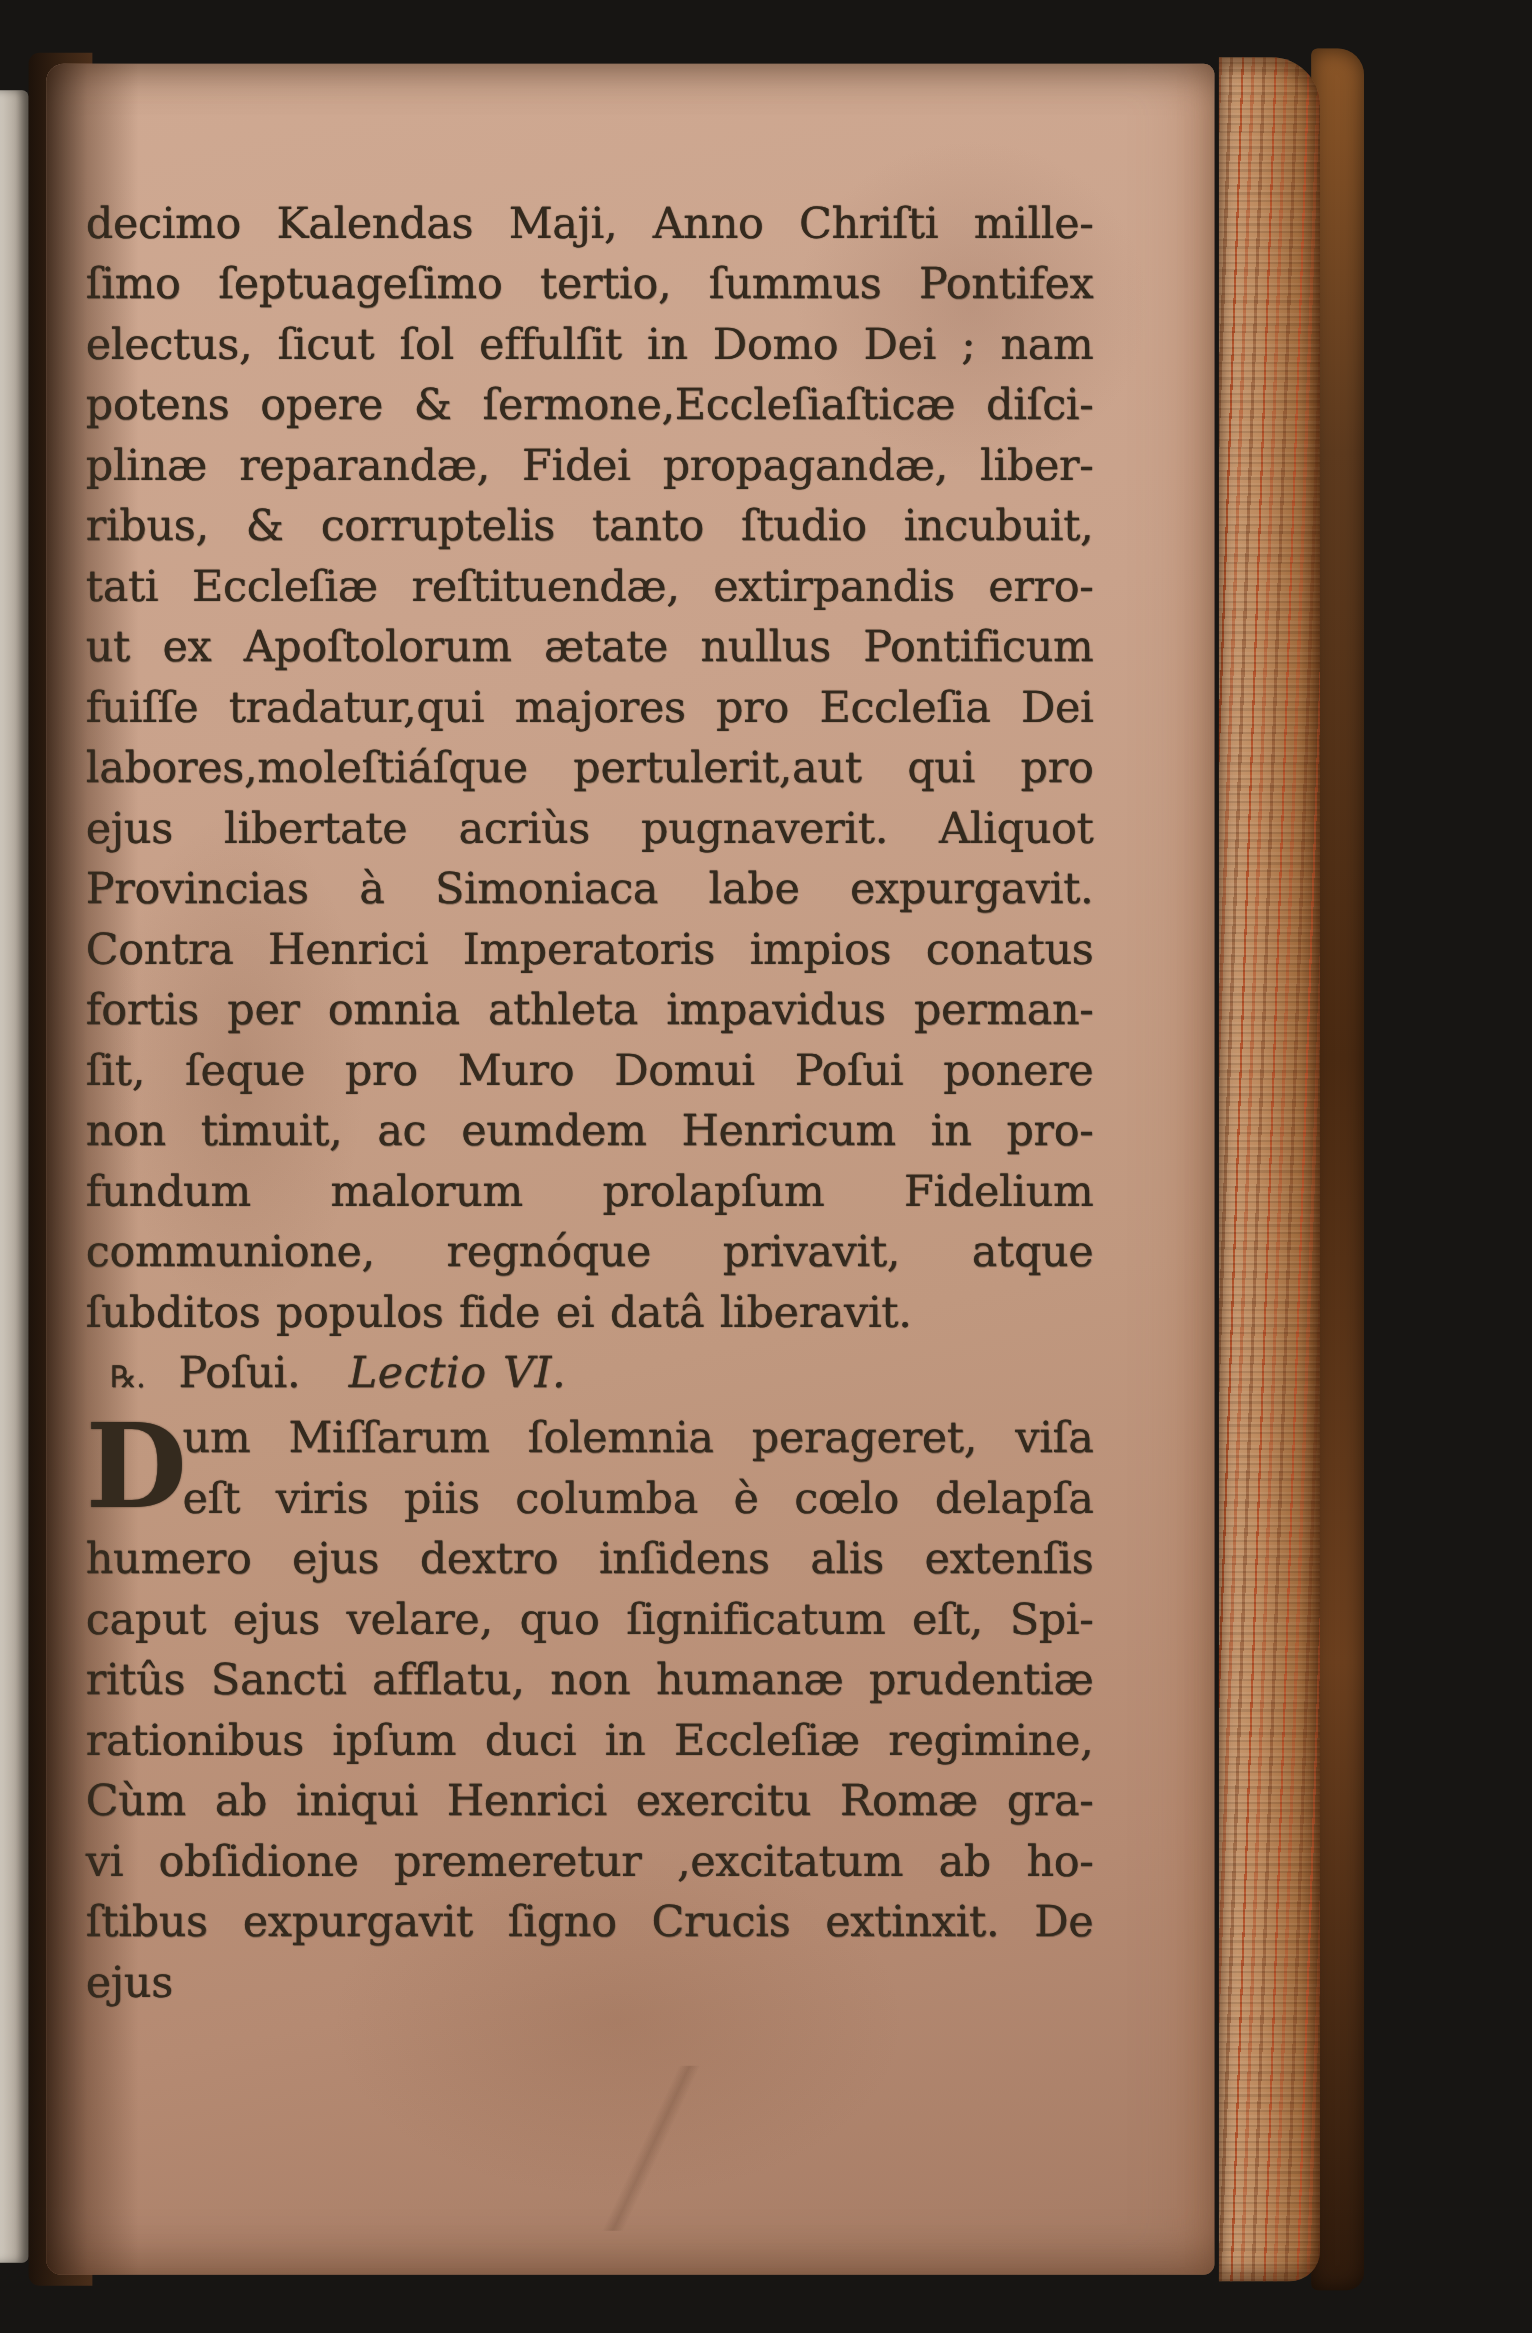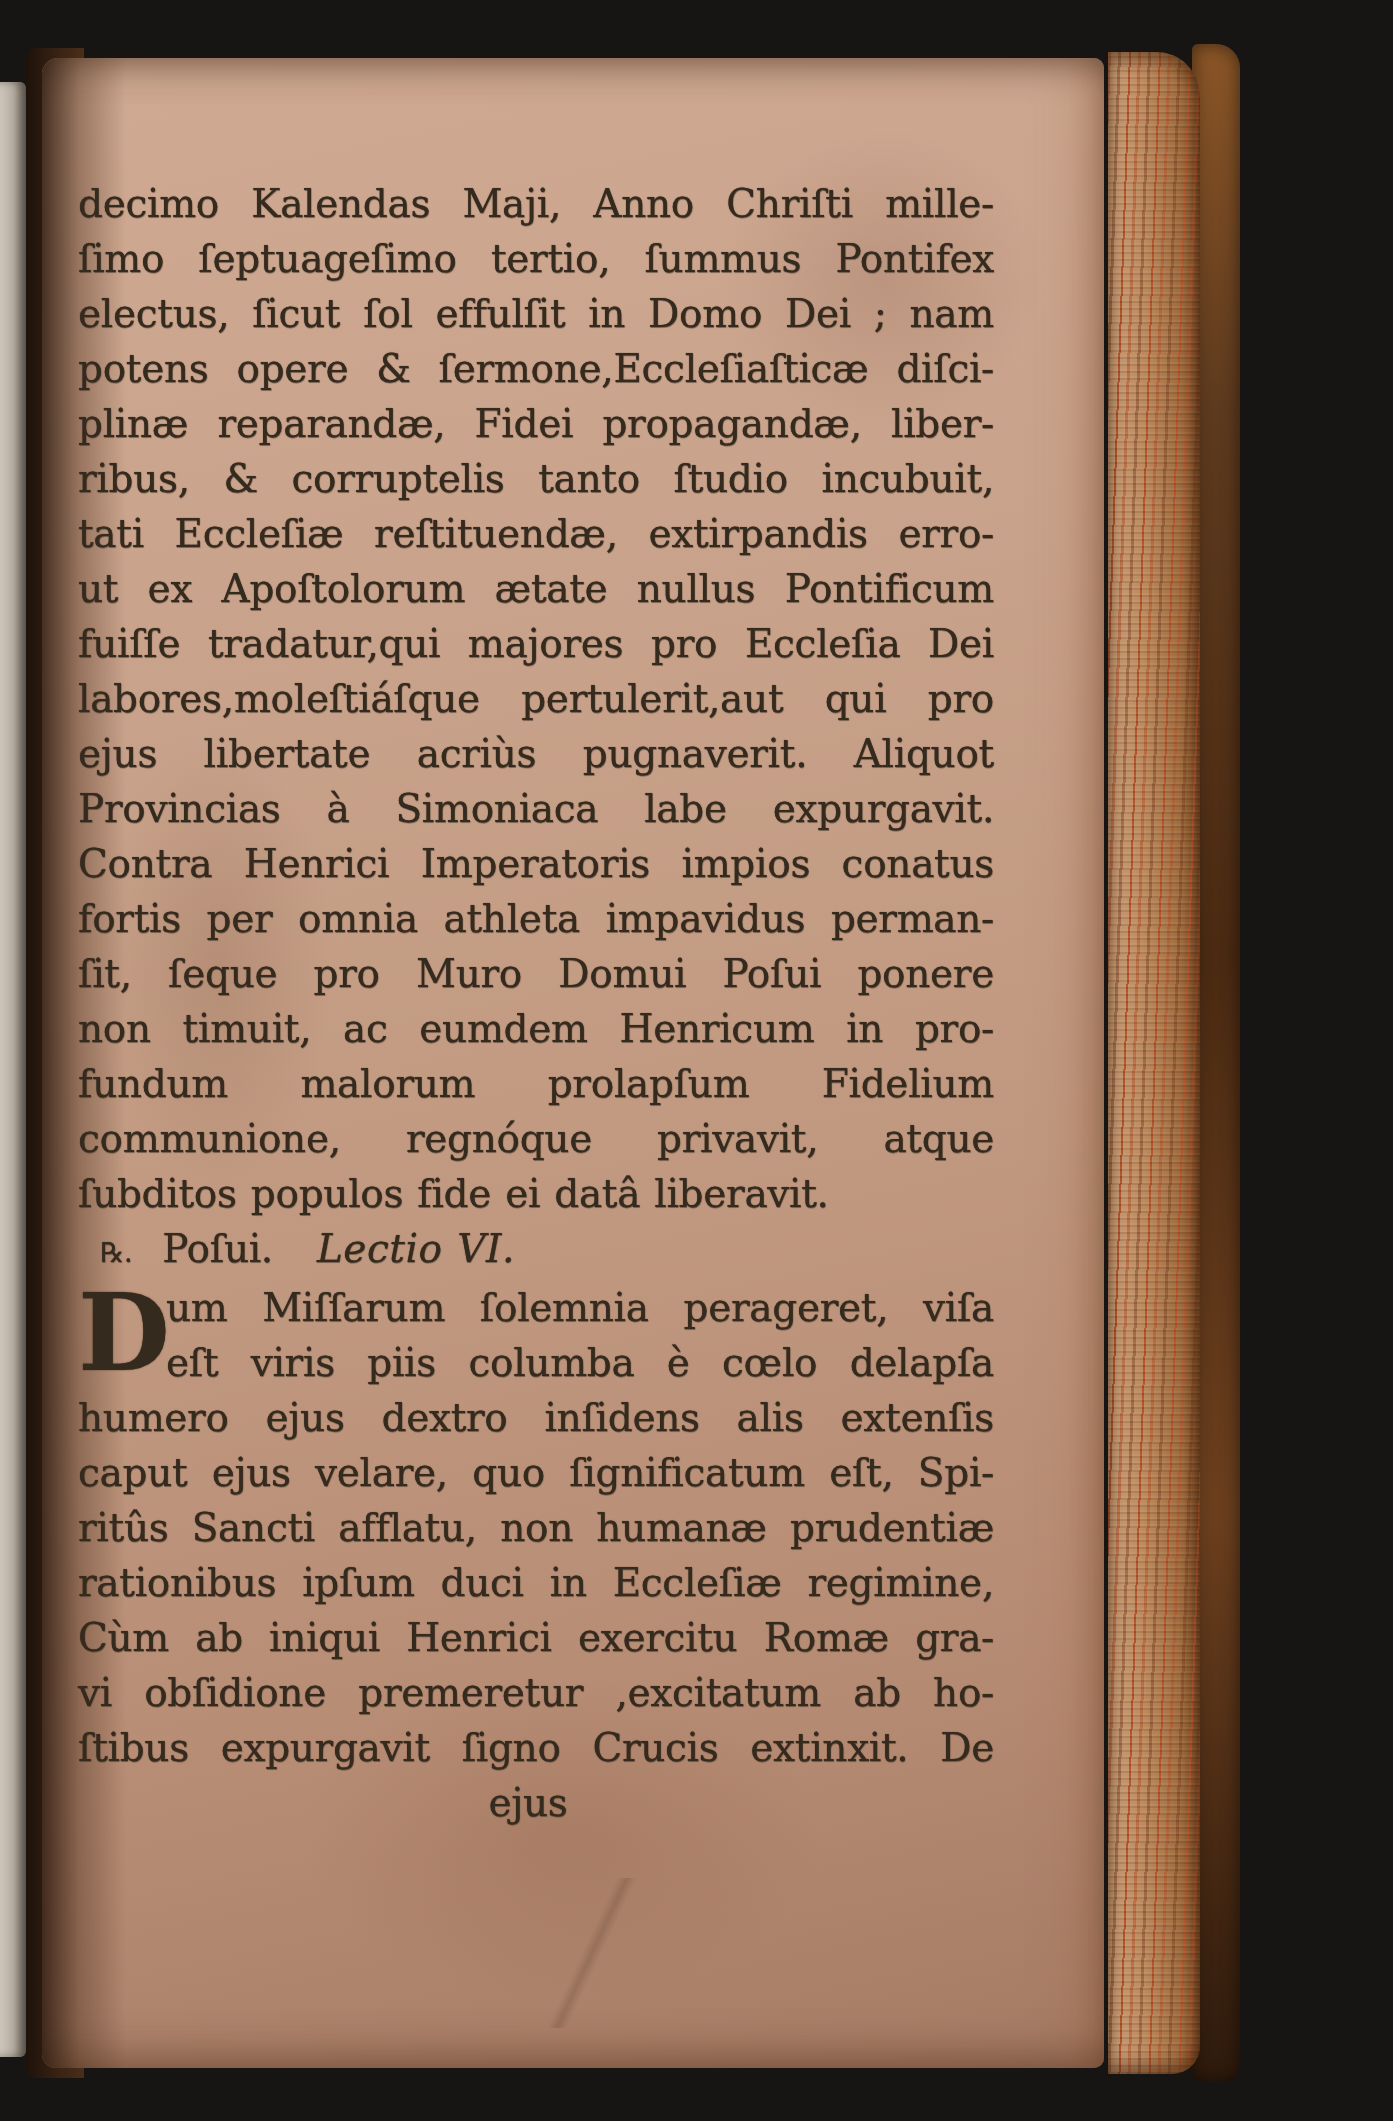--- a/index.html
+++ b/index.html
@@ -98,21 +98,21 @@
   .lectio { font-style: italic; margin-left: 44px; letter-spacing: 0.5px; }
 
   .dropcap-block { position: relative; min-height: 110px; }
   .dropcap {
     position: absolute; left: 0; top: 4px; width: 84px;
     font-size: 106px; line-height: 98px; font-weight: bold;
     text-shadow: 0 0 1.5px rgba(52,40,28,0.9);
   }
   .indented { margin-left: 88px; }
 
-  .catchword { text-align: center; padding-right: 16px; }
+  .catchword { text-align: left; padding-right: 16px; }
 </style>
 </head>
 <body>
 
 <div class="scene">
 
   <div class="facing-sliver"></div>
 
   <div class="book">
 

